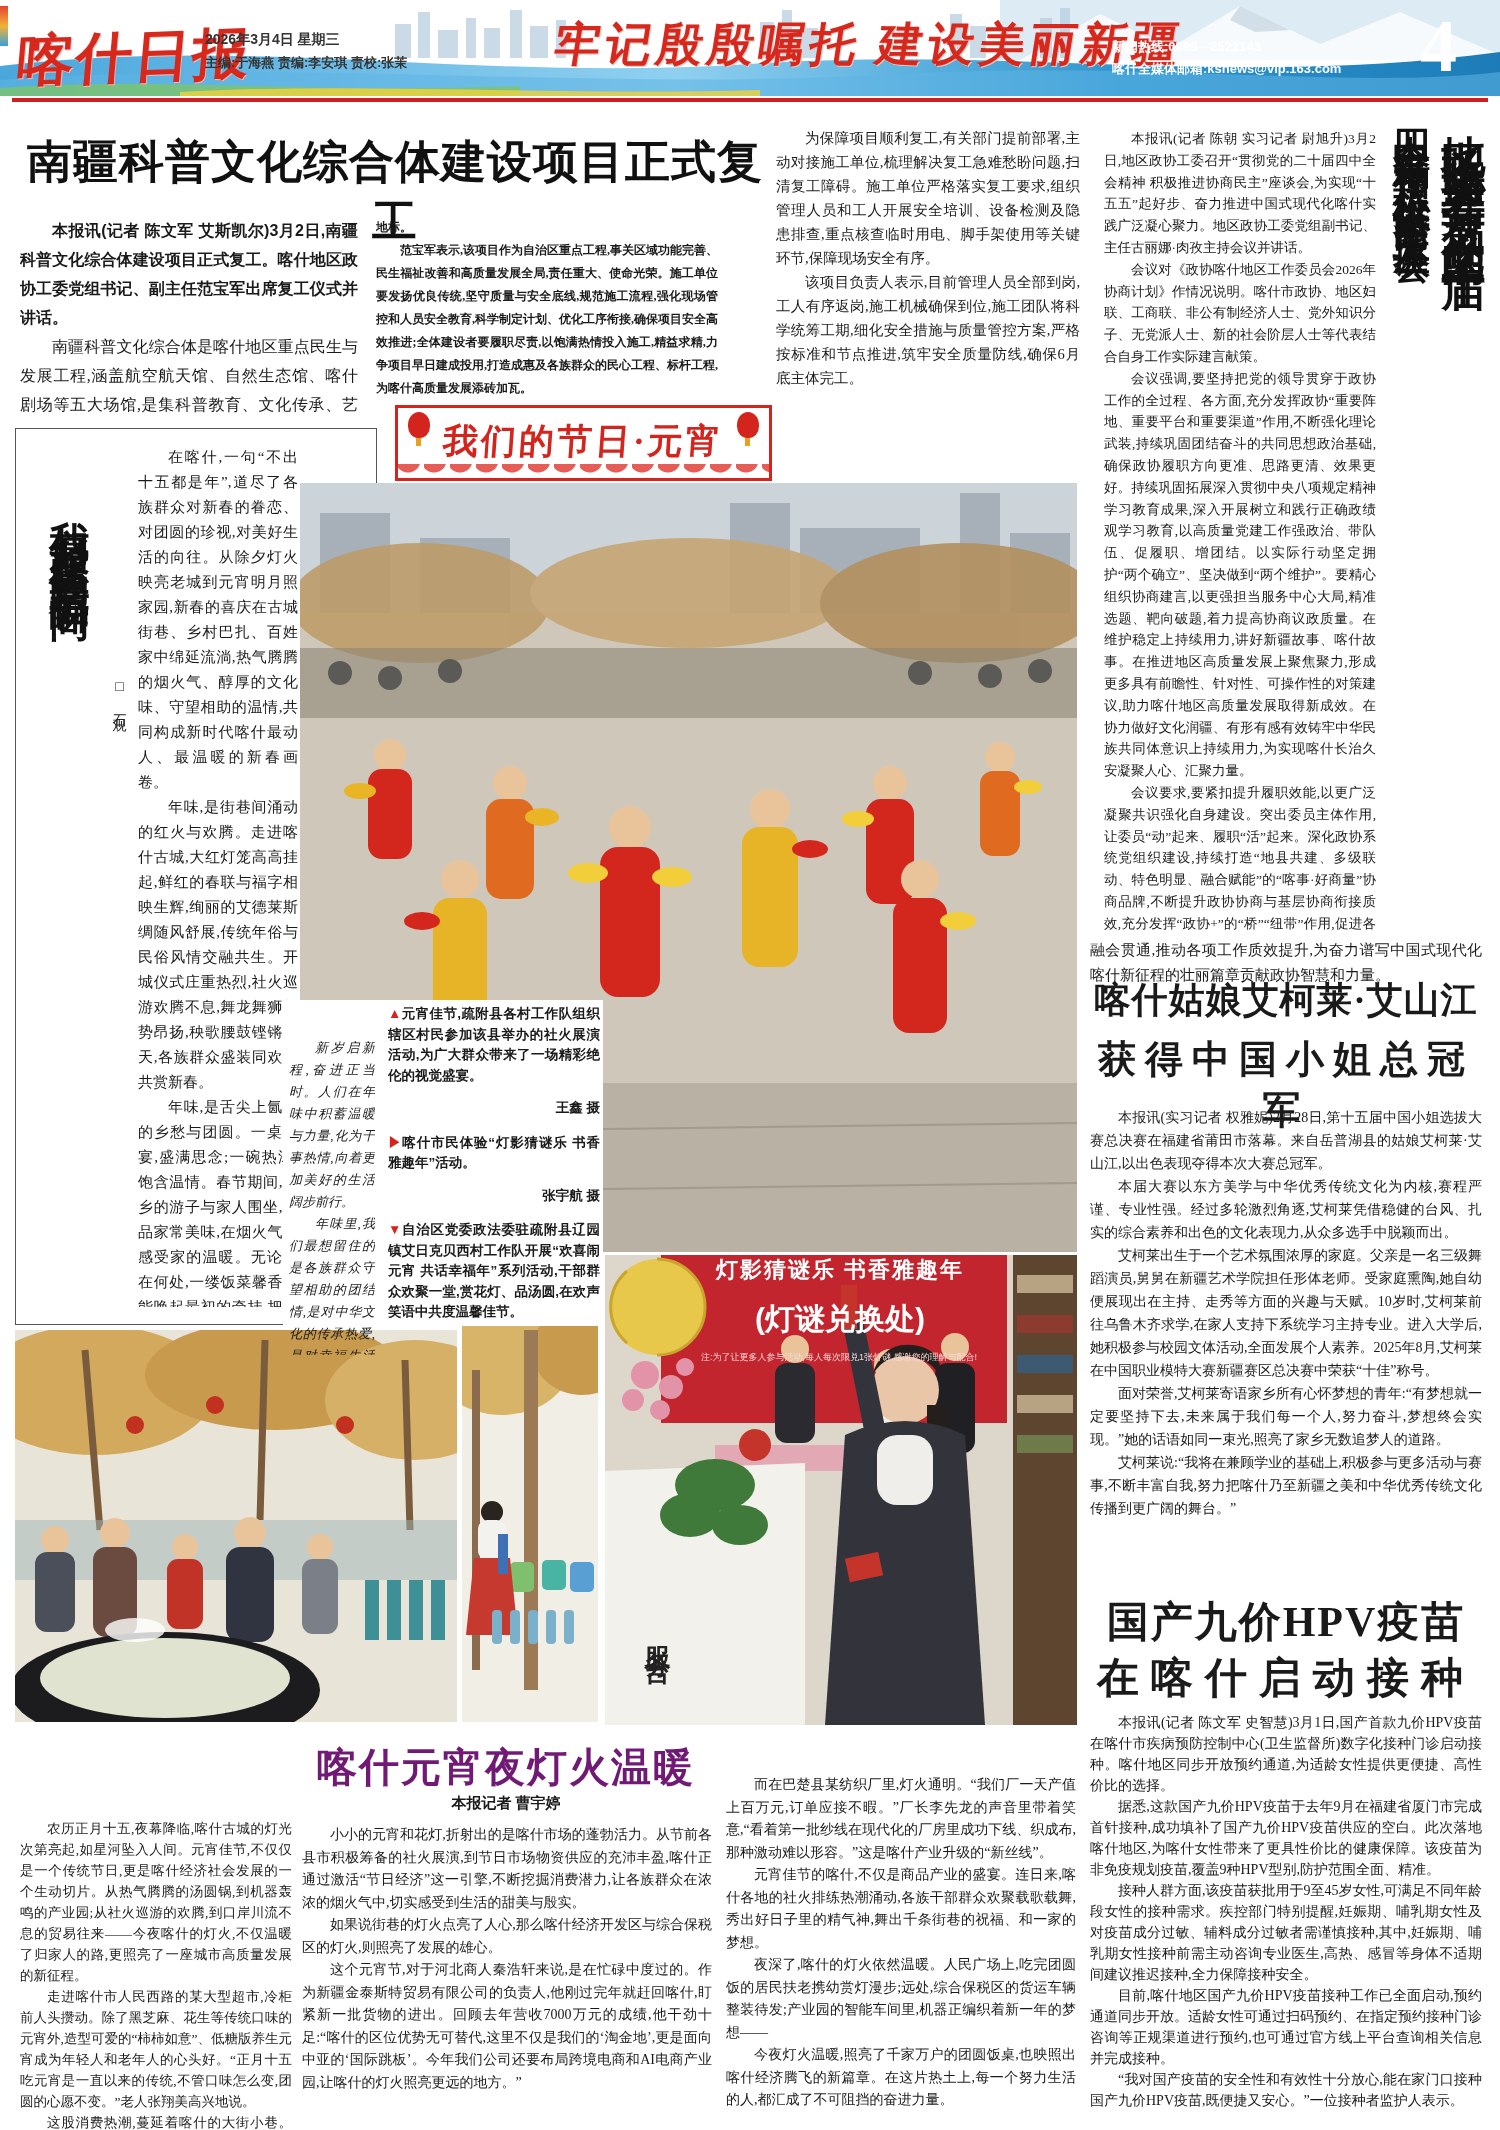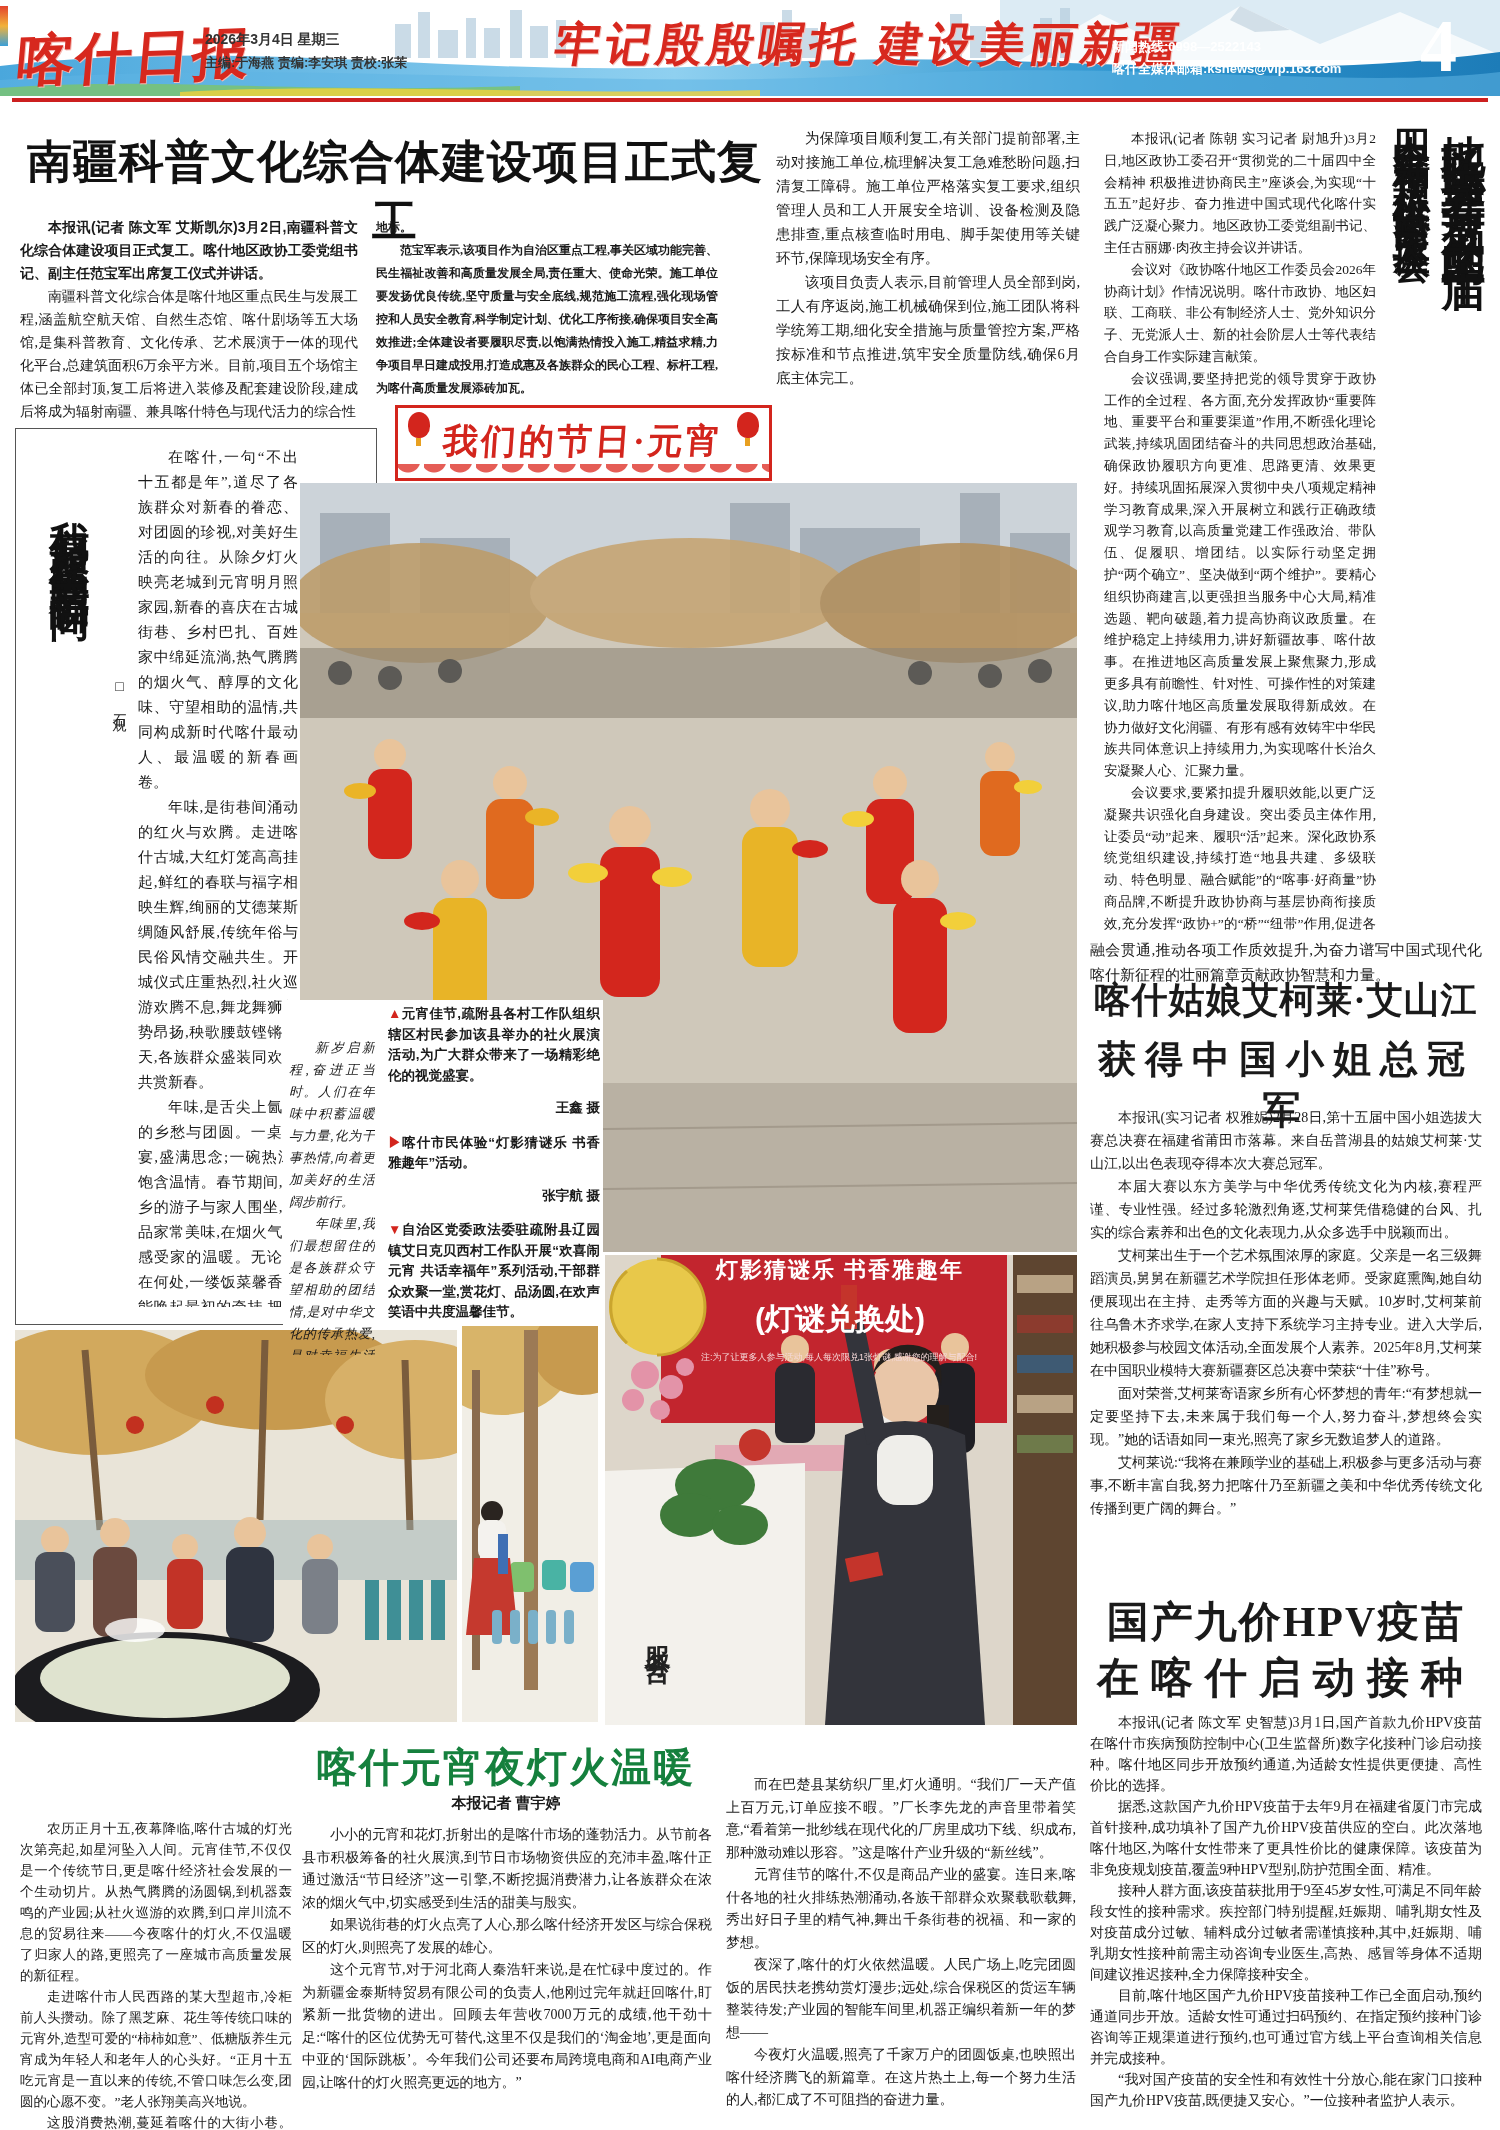--- a/index.html
+++ b/index.html
@@ -16,21 +16,21 @@
       transform:skewX(-7deg) rotate(-2deg);letter-spacing:2px;text-shadow:1px 1px 0 #f6b9b3;}
   #date-block{left:205px;top:28px;font-size:14px;color:#333;line-height:23px;font-weight:bold;}
   #slogan{left:555px;top:14px;font-size:46px;font-weight:900;color:#d7281e;
       transform:skewX(-9deg);letter-spacing:5px;text-shadow:1px 1px 0 #f2c4bf;}
   #contact-block{left:1112px;top:36px;font-size:13px;color:#fff;line-height:22px;font-weight:bold;}
   #page-number{left:1420px;top:4px;font-size:74px;font-weight:900;color:#fff;}
   #red-rule{left:12px;top:98px;width:1476px;height:4px;background:#cc1f1f;}
   
   #lead-headline{left:20px;top:132px;width:750px;text-align:center;font-size:45px;font-weight:900;
       letter-spacing:1px;color:#111;font-family:"Liberation Sans",sans-serif;}
-  .bodycol{font-size:14px;line-height:23px;overflow:hidden;}
+  .bodycol{font-size:16px;line-height:29px;overflow:hidden;}
   #lead-col1{left:20px;top:216px;width:338px;height:208px;}
   #lead-col2{left:376px;top:216px;width:342px;height:208px;font-size:12px;line-height:23px;font-weight:bold;}
   #lead-col3{left:776px;top:126px;width:304px;height:292px;font-size:14.5px;line-height:24px;}
   .lead-intro{font-weight:bold;font-family:"Liberation Sans",sans-serif;}
   
   #banner{left:395px;top:405px;width:377px;height:76px;border:3px solid #d3251d;background:#fff;box-sizing:border-box;}
   #banner-title{position:absolute;left:0;top:10px;width:100%;text-align:center;font-size:35px;
       font-weight:900;color:#d3251d;letter-spacing:3px;transform:skewX(-4deg);}
   .cloud-strip{position:absolute;left:0;bottom:0;width:100%;height:14px;
       background:radial-gradient(circle at 10px -4px,#e04038 12px,transparent 13px);background-size:26px 14px;opacity:.85;}
@@ -54,21 +54,21 @@
       font-family:"Liberation Sans",sans-serif;font-weight:bold;font-size:13.5px;line-height:20.5px;}
   .cap{margin:0 0 12px 0;text-align:justify;}
   .cap .mk{color:#d3251d;}
   .credit{text-align:right;margin:2px 0 0 0;}
   #crowd-photo{left:15px;top:1330px;width:442px;height:392px;}
   #hanbok-photo{left:462px;top:1310px;width:136px;height:412px;}
   #riddle-photo{left:605px;top:1255px;width:472px;height:470px;z-index:4;}
   .photo-text{position:absolute;color:#fff;font-weight:900;text-align:center;font-family:"Liberation Sans",sans-serif;}
   
   #lantern-headline{left:300px;top:1740px;width:412px;text-align:center;font-size:40px;font-weight:900;
-      color:#15803d;font-family:"Liberation Sans",sans-serif;letter-spacing:2px;}
+      color:#701a75;font-family:"Liberation Sans",sans-serif;letter-spacing:2px;}
   #lantern-byline{left:300px;top:1794px;width:412px;text-align:center;font-size:15px;font-weight:bold;
       font-family:"Liberation Sans",sans-serif;}
   #lantern-col1{left:20px;top:1798px;width:272px;height:316px;font-size:13.5px;line-height:21px;margin-top:20px;}
   #lantern-col2{left:302px;top:1824px;width:410px;height:290px;font-size:14px;line-height:22.5px;}
   #lantern-col3{left:726px;top:1774px;width:350px;height:340px;font-size:14px;line-height:22.5px;}
   
   #pol-head-right{left:1434px;top:100px;height:840px;writing-mode:vertical-rl;font-size:44px;
       font-weight:900;letter-spacing:9px;color:#111;}
   #pol-head-left{left:1386px;top:100px;height:845px;writing-mode:vertical-rl;font-size:37px;
       font-weight:900;letter-spacing:6px;color:#111;}

